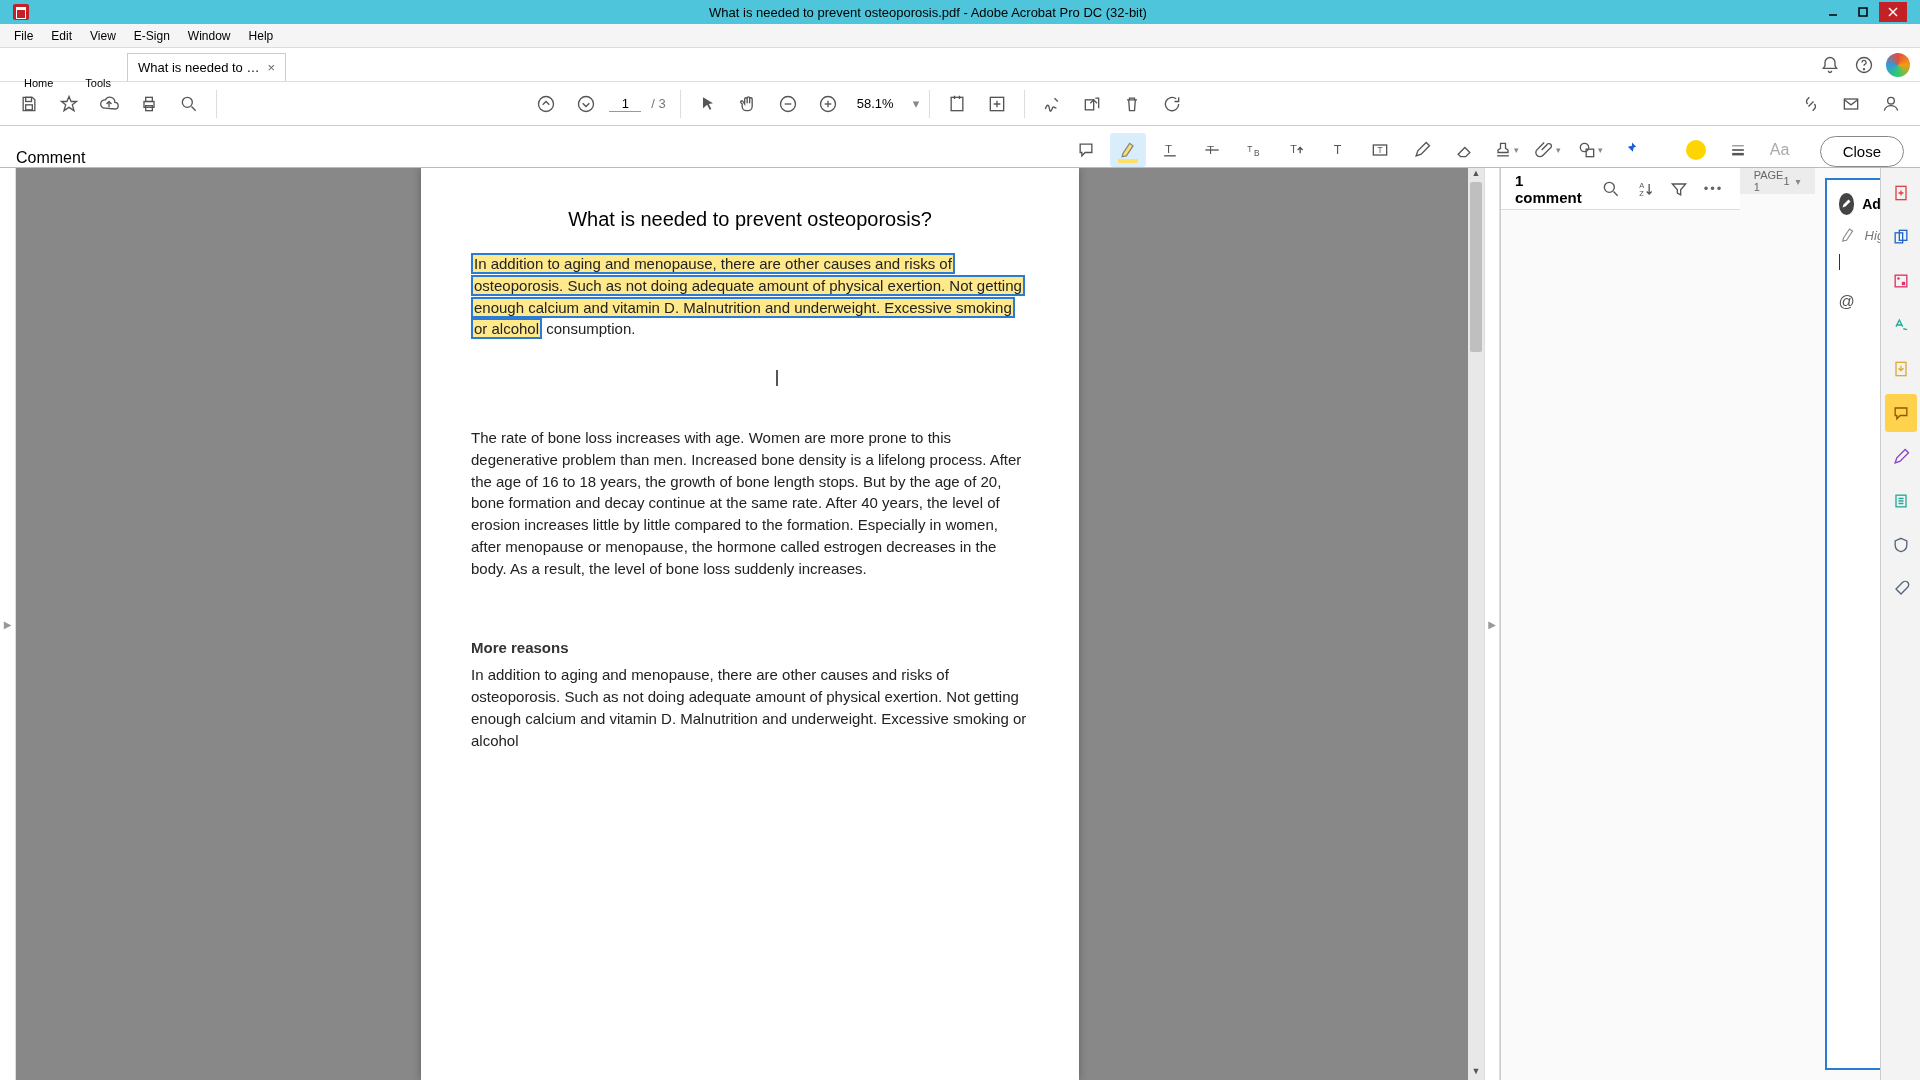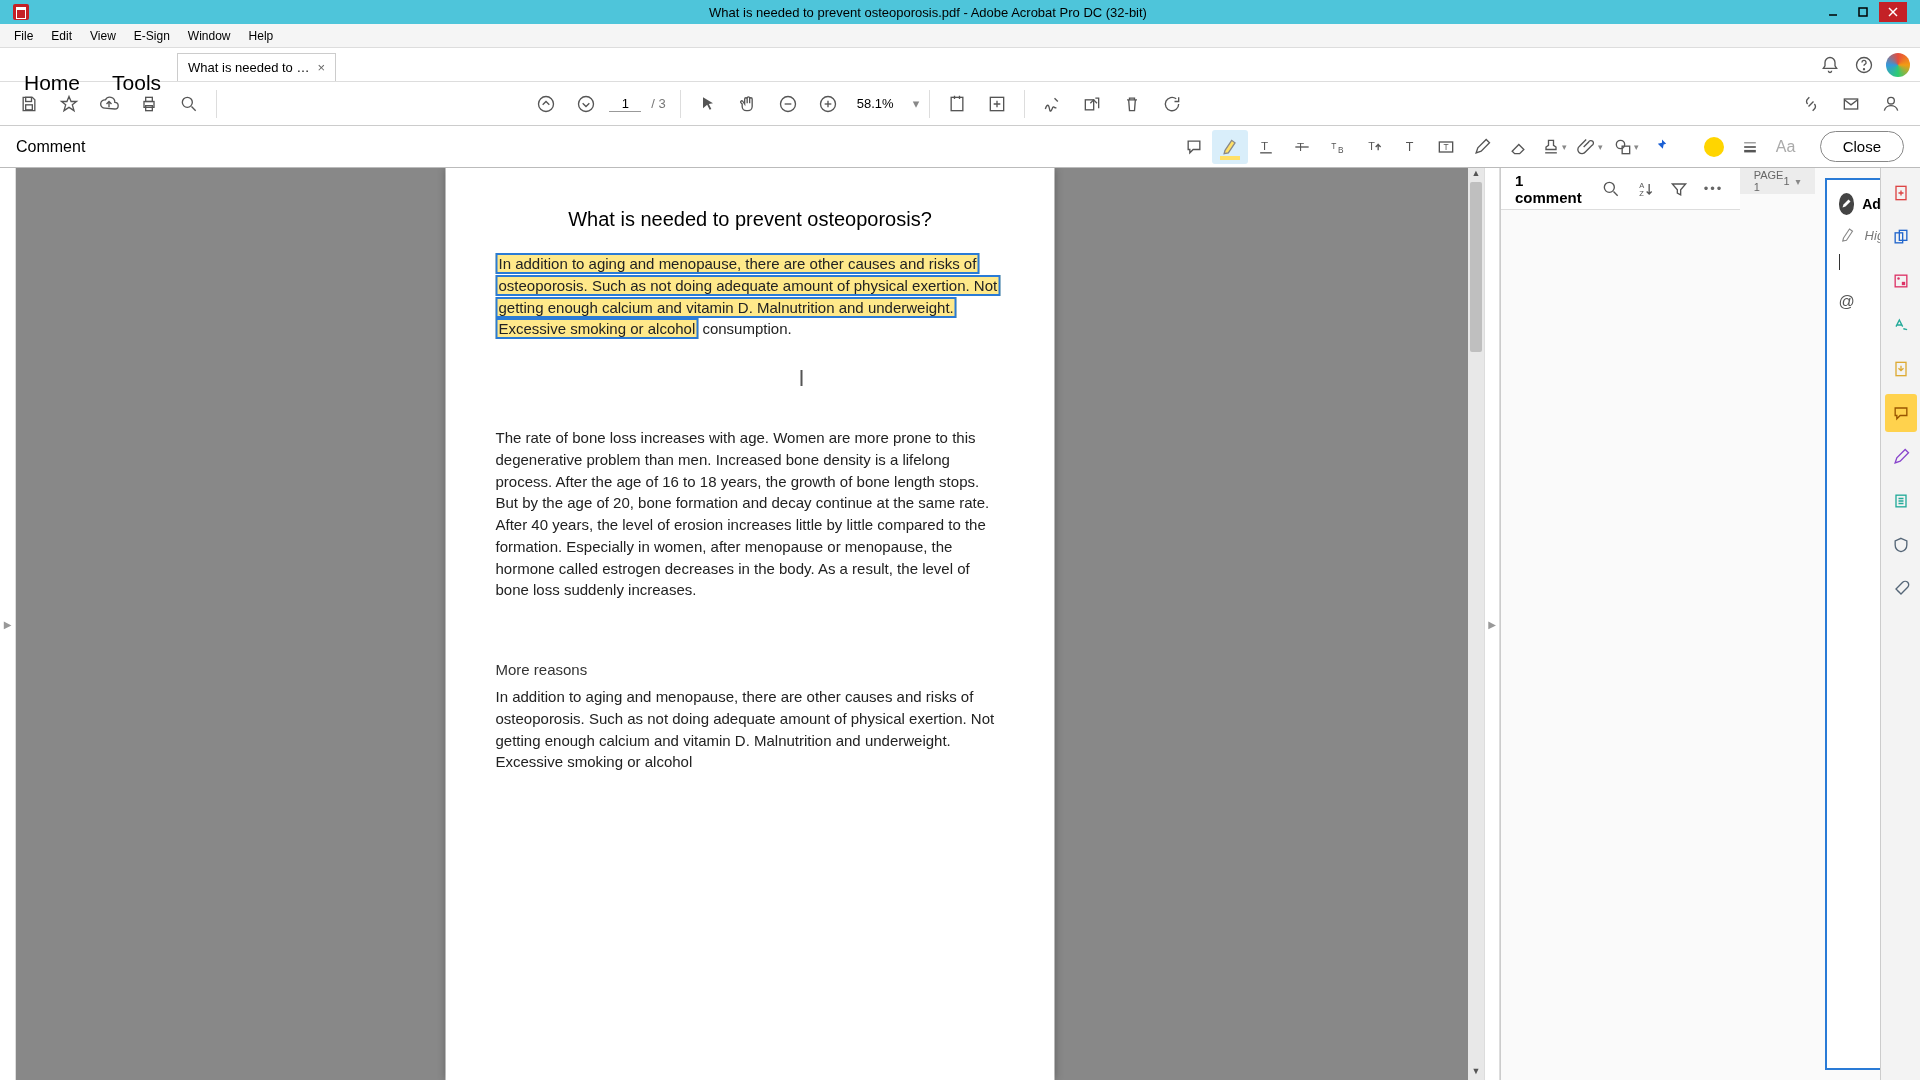--- a/index.html
+++ b/index.html
@@ -14,62 +14,62 @@
 .titlebar .win-btn { width: 28px; height: 20px; display: flex; align-items: center; justify-content: center; cursor: pointer; }
 .titlebar .win-btn.close { background: #c42126; color: #fff; }
 .titlebar .win-btn svg { width: 12px; height: 12px; }
 
 
 .menubar { height: 24px; background: #f5f5f5; border-bottom: 1px solid #ddd; display: flex; align-items: center; padding: 0 6px; gap: 2px; }
 .menubar .menu-item { padding: 2px 8px; cursor: pointer; font-size: 12px; }
 
 
 .tabbar { height: 34px; background: #fff; border-bottom: 1px solid #ddd; display: flex; align-items: center; padding: 0 8px; }
-.tabbar .tab { padding: 6px 16px; font-size: 21px; cursor: pointer; margin-top: 37px; }
+.tabbar .tab { padding: 6px 16px; font-size: 11px; cursor: pointer; margin-top: 37px; }
 .tabbar .doc-tab { display: flex; align-items: center; gap: 8px; padding: 6px 10px; background: #fff; border-top: 1px solid #ccc; border-left: 1px solid #ccc; border-right: 1px solid #ccc; margin-top: 4px; font-size: 13px; }
 .tabbar .doc-tab .x { color: #666; cursor: pointer; }
 .tabbar .spacer { flex: 1; }
 .tabbar .right-icon { width: 28px; height: 28px; display: flex; align-items: center; justify-content: center; cursor: pointer; margin-left: 6px; }
 .tabbar .avatar { width: 24px; height: 24px; border-radius: 50%; background: conic-gradient(#e74c3c, #f39c12, #2ecc71, #3498db, #e74c3c); }
 
 
 .toolbar { height: 44px; background: #fff; border-bottom: 1px solid #ccc; display: flex; align-items: center; padding: 0 12px; gap: 6px; }
 .toolbar .tb-btn { width: 34px; height: 34px; display: flex; align-items: center; justify-content: center; cursor: pointer; border-radius: 3px; }
 .toolbar .tb-sep { width: 1px; height: 28px; background: #ddd; margin: 0 4px; }
 .toolbar .page-input { width: 32px; text-align: center; border: none; border-bottom: 1px solid #999; font-size: 13px; }
 .toolbar .page-total { color: #777; margin: 0 4px; }
 .toolbar .zoom-select { border: none; font-size: 13px; padding: 2px 6px; width: 70px; cursor: pointer; }
 .toolbar .spacer { flex: 1; }
 
 
-.comment-bar { height: 42px; background: #fff; border-bottom: 1px solid #bbb; display: flex; align-items: center; padding: 0 16px; gap: 0; }
+.comment-bar { height: 42px; background: #fff; border-bottom: 1px solid #bbb; display: flex; align-items: flex-end; padding: 0 16px; gap: 6px; }
 .comment-bar .label { font-size: 16px; font-weight: 500; margin-right: auto; }
 .comment-bar .ct-btn { width: 36px; height: 34px; display: flex; align-items: center; justify-content: center; cursor: pointer; border-radius: 3px; position: relative; }
 .comment-bar .ct-btn.active { background: #d9eefa; }
 .comment-bar .ct-btn .highlight-swatch { position: absolute; bottom: 4px; left: 8px; right: 8px; height: 4px; background: #ffe066; }
 .comment-bar .color-dot { width: 20px; height: 20px; border-radius: 50%; background: #ffd500; }
 .comment-bar .close-btn { padding: 6px 22px; border: 1px solid #888; border-radius: 18px; font-size: 15px; cursor: pointer; margin-left: 16px; }
 
 
 .body-row { display: flex; height: calc(1080px - 24px - 24px - 34px - 44px - 42px); }
 .left-edge { width: 16px; background: #fff; border-right: 1px solid #ddd; display: flex; align-items: center; justify-content: center; }
 .left-edge .chev { color: #999; font-size: 10px; }
 
 .doc-viewport { flex: 1; background: #888; position: relative; overflow: hidden; }
 .doc-scroll { position: absolute; top: 0; right: 0; width: 16px; height: 100%; background: #e8e8e8; }
 .doc-scroll .thumb { position: absolute; top: 14px; left: 2px; right: 2px; height: 170px; background: #bfbfbf; border-radius: 2px; }
 .doc-scroll .arrow { position: absolute; left:0; right:0; height:14px; text-align:center; font-size:9px; color:#555; }
 .doc-scroll .arrow.up { top:0; }
 .doc-scroll .arrow.down { bottom:0; }
 
-.page { position: absolute; left: 50%; transform: translateX(-50%); top: 0; width: 609px; height: 100%; background: #fff; padding: 40px 50px; box-shadow: 0 0 8px rgba(0,0,0,.3); }
+.page { position: absolute; left: 50%; transform: translateX(-50%); top: 0; width: 658px; height: 100%; background: #fff; padding: 40px 50px; box-shadow: 0 0 8px rgba(0,0,0,.3); }
 .page h1 { text-align: center; font-size: 20px; font-weight: 500; margin-bottom: 22px; }
 .para { font-size: 15px; line-height: 1.45; color: #222; margin-bottom: 28px; }
 .hl { background: #ffe98a; border: 2px solid #2a7bd6; box-decoration-break: clone; -webkit-box-decoration-break: clone; padding: 0 1px; }
-.sub-head { font-size: 15px; margin-top: 60px; margin-bottom: 8px; color: #333; }
+.sub-head { font-size: 15px; margin-top: 60px; margin-bottom: 8px; color: #333; font-weight: bold; }
 .cursor-caret { display:inline-block; width:12px; height:16px; position:relative; top:2px; margin-left: 300px; }
 .cursor-caret::before, .cursor-caret::after { content:""; position:absolute; background:#555; }
 .cursor-caret::before { left:5px; top:0; width:2px; height:100%; }
 
 .mid-edge { width: 16px; background: #fff; border-left: 1px solid #ddd; border-right:1px solid #ddd; display: flex; align-items: center; justify-content: center; }
 .mid-edge .chev { color: #999; font-size: 10px; }
 
 
 .comments-panel { width: 380px; background: #fafafa; display: flex; flex-direction: row; border-left: 1px solid #ccc; }
 .cp-header { height: 42px; display: flex; align-items: center; padding: 0 14px; gap: 10px; border-bottom: 1px solid #ddd; background:#fff; }

